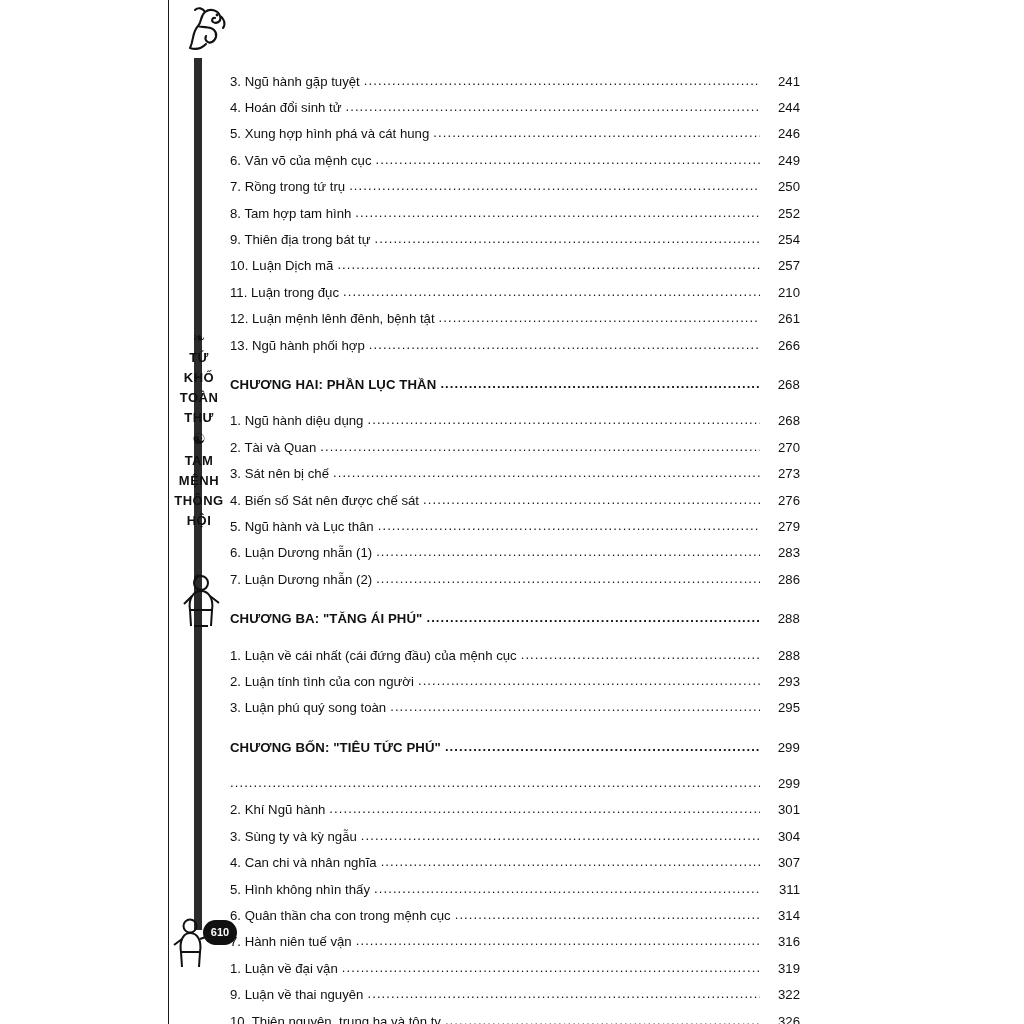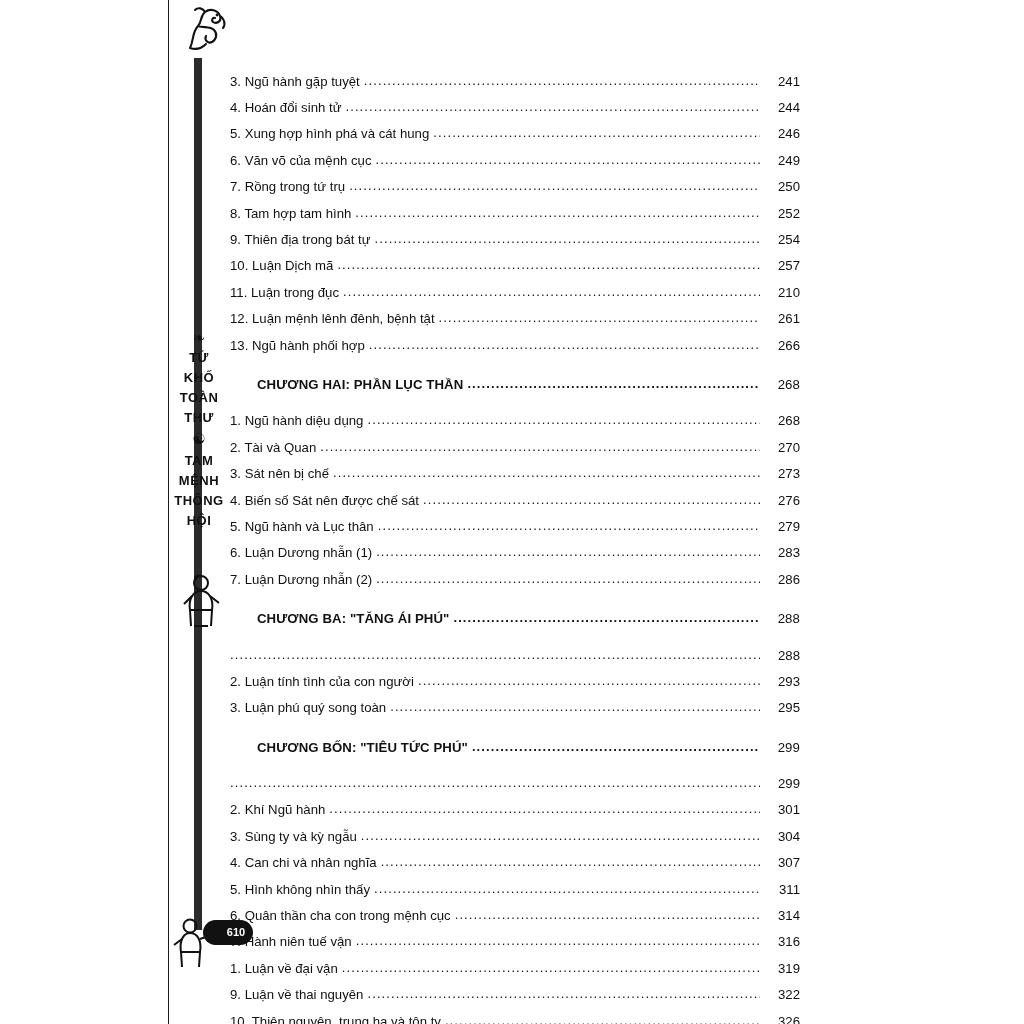--- a/index.html
+++ b/index.html
@@ -114,42 +114,40 @@
     top: 920px;
     width: 34px;
     height: 25px;
     border-radius: 13px;
     background: #111;
     color: #fff;
     font-size: 11px;
     font-weight: bold;
     line-height: 25px;
     text-align: center;
-    padding-left: 16px;
   }
 
   
   .toc {
     position: absolute;
     left: 230px;
     top: 68px;
     width: 570px;
   }
   .row {
     display: flex;
     align-items: center;
     font-size: 13.2px;
     color: #111;
     height: 26.4px;
     white-space: nowrap;
   }
   .row.chapter {
     font-weight: bold;
     letter-spacing: 0.1px;
-    margin-left: 27px;
   }
   .row .label { flex: 0 0 auto; padding-right: 4px; }
   .row .dots {
     flex: 1 1 auto;
     overflow: hidden;
     white-space: nowrap;
     color: #111;
     font-size: 13px;
     letter-spacing: 1.1px;
     transform: translateY(-1px);
@@ -319,20 +317,21 @@
         <span class="pg">286</span>
       </div>
       <div class="row spacer"></div>
       <div class="row chapter">
         <span class="label">CHƯƠNG BA: "TĂNG ÁI PHÚ"</span>
         <span class="dots">............................................................................................................................</span>
         <span class="pg">288</span>
       </div>
       <div class="row gap-small"></div>
       <div class="row">
+        <span class="label">1. Luận về cái nhất (cái đứng đầu) của mệnh cục</span>
         <span class="dots">............................................................................................................................</span>
         <span class="pg">288</span>
       </div>
       <div class="row">
         <span class="label">2. Luận tính tình của con người</span>
         <span class="dots">............................................................................................................................</span>
         <span class="pg">293</span>
       </div>
       <div class="row">
         <span class="label">3. Luận phú quý song toàn</span>

